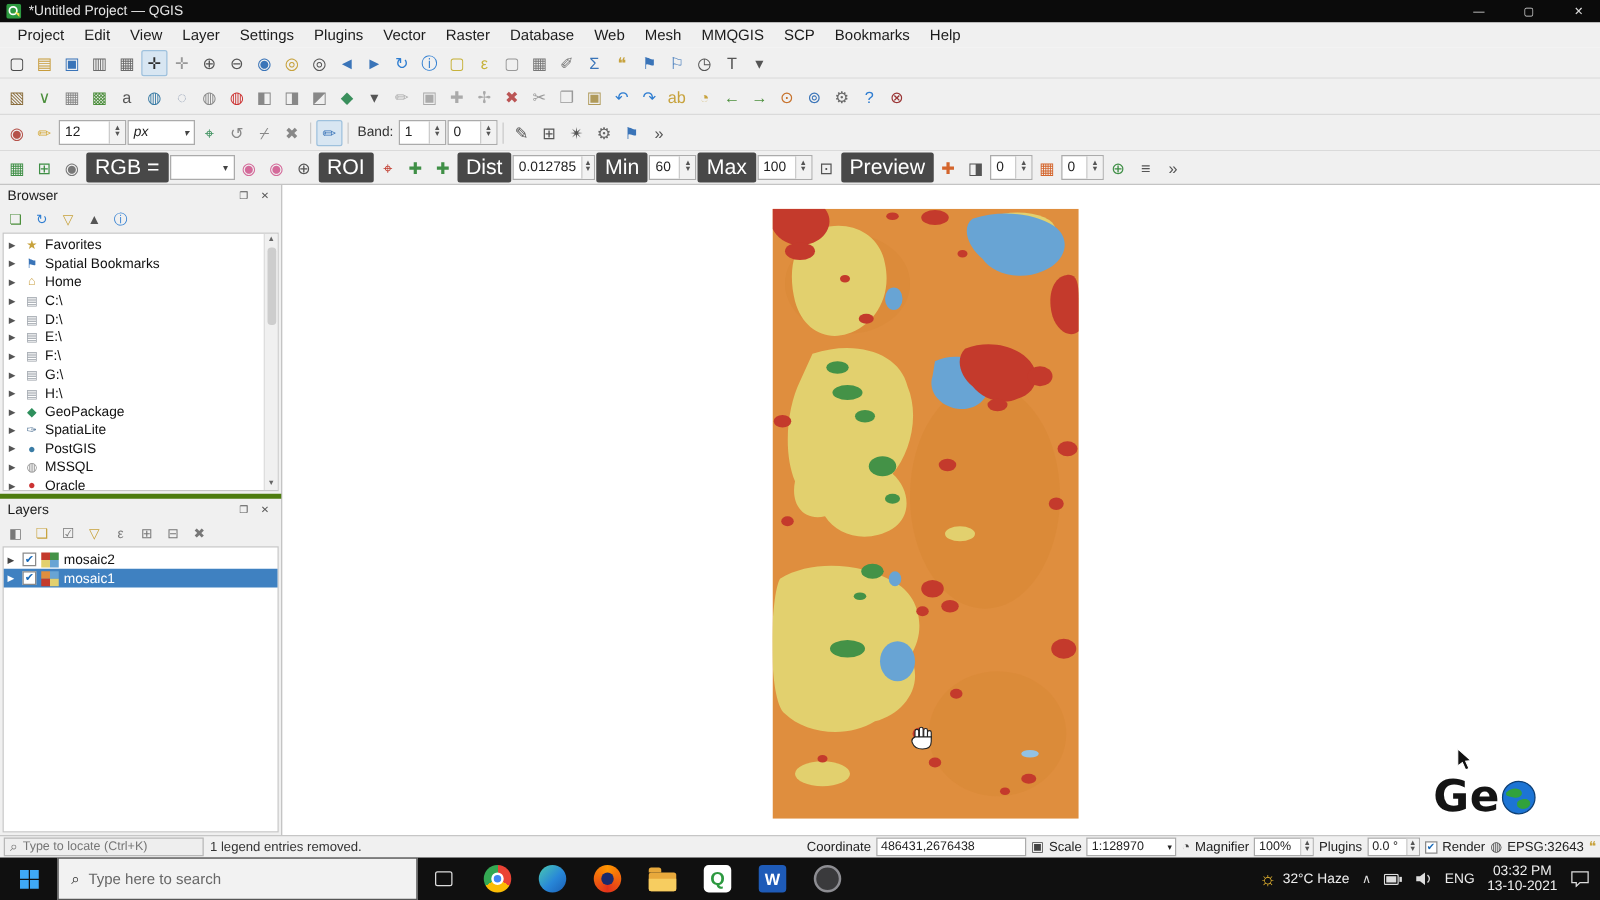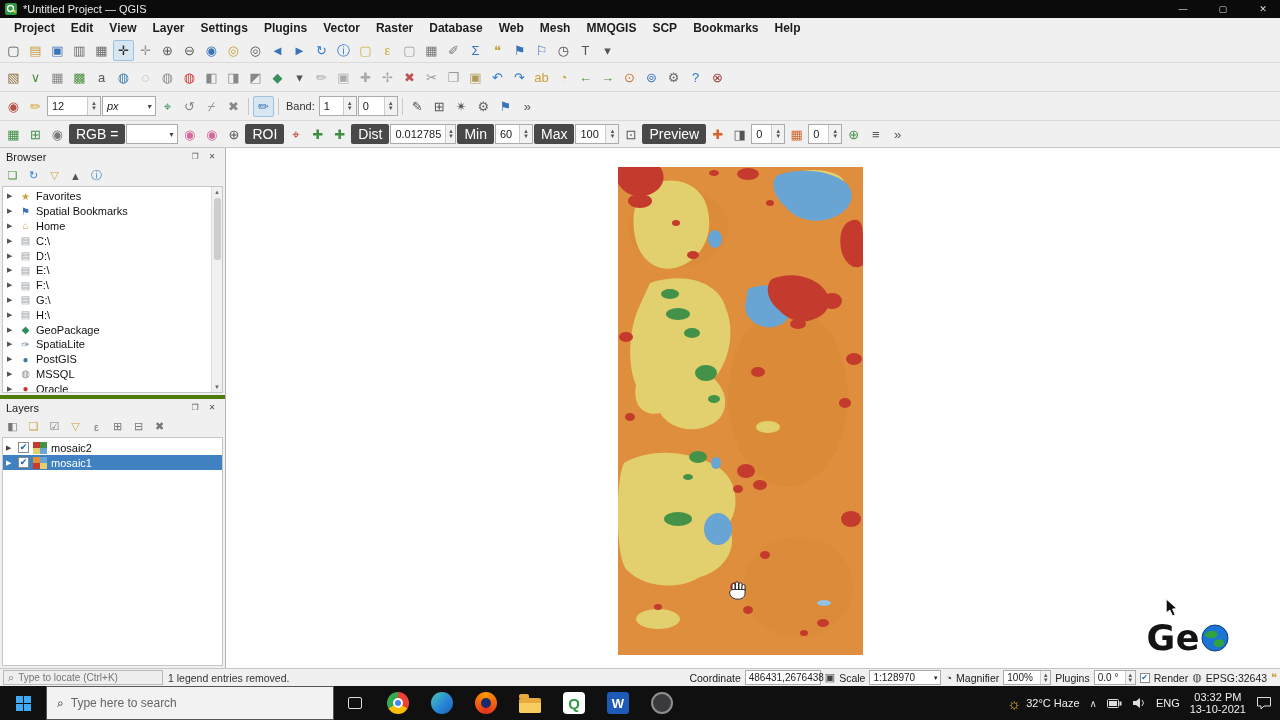--- a/index.html
+++ b/index.html
@@ -6,36 +6,36 @@
   html,body { width:1280px; height:720px; overflow:hidden; }
   body { font-family:"Liberation Sans",sans-serif; font-size:12px; background:#fff; color:#222; }
 
   
   .titlebar { display:flex; align-items:center; height:18px; background:#0b0b0b; color:#e8e8e8; padding-left:5px; gap:6px; font-size:11px; }
   .titlebar .spacer { flex:1; }
   .cap-btn { width:34px; height:18px; display:flex; align-items:center; justify-content:center; font-size:9px; color:#ddd; }
 
   
   .menubar { display:flex; height:20px; background:#f0f0f0; align-items:center; font-size:12px; color:#1c1c1c; padding-left:6px; }
-  .menu-item { padding:2px 8px; white-space:nowrap;font-weight:bold; }
+  .menu-item { padding:2px 8px; white-space:nowrap; }
 
   
   .toolbar { display:flex; align-items:center; background:#f0f0f0; border-bottom:1px solid #dadada; padding:0 3px; gap:1px; flex-wrap:nowrap; overflow:hidden; }
   .tb-r1 { height:25px; } .tb-r2 { height:29px; } .tb-r3 { height:29px; } .tb-r4 { height:27px; border-bottom:1px solid #c4c4c4; }
   .tbtn { min-width:21px; height:21px; display:flex; align-items:center; justify-content:center; border-radius:2px; font-size:13px; }
   .tbtn .g { line-height:1; }
   .tbtn.active { background:#d8e6f2; border:1px solid #9ec1dd; }
   .tb-sep { width:1px; height:17px; background:#c9c9c9; margin:0 3px; flex:none; }
   .spin { display:flex; align-items:stretch; background:#fff; border:1px solid #ababab; height:20px; flex:none; }
   .spin .val { display:flex; align-items:center; padding:0 4px; font-size:11px; color:#222; flex:1; }
   .arrows { display:flex; flex-direction:column; justify-content:center; width:13px; border-left:1px solid #ccc; background:#f2f2f2; }
   .arrows span { font-size:6px; line-height:5px; text-align:center; color:#555; }
   .combo { display:flex; align-items:center; gap:5px; background:#fff; border:1px solid #ababab; height:20px; padding:0 4px; font-size:11px; color:#222; flex:none; }
   .combo .ca { font-size:8px; color:#444; }
-  .dlab { background:#484848; color:#fff; font-size:14px; padding:2px 7px; border-radius:2px; flex:none; white-space:nowrap; }
+  .dlab { background:#484848; color:#fff; font-size:17px; padding:2px 7px; border-radius:2px; flex:none; white-space:nowrap; }
   .tlab { font-size:11px; color:#333; padding:0 3px; white-space:nowrap; }
 
   
   .main { display:flex; height:520px; background:#fff; }
   .dock { width:226px; background:#f0f0f0; border-right:1px solid #b5b5b5; display:flex; flex-direction:column; }
   .panel { display:flex; flex-direction:column; }
   .panel-browser { height:247px; }
   .panel-layers { flex:1; border-top:4px solid #4d7c0f; }
   .phead { display:flex; align-items:center; height:17px; padding:0 6px; font-size:11px; color:#1a1a1a; gap:3px; }
   .phead .spacer { flex:1; }
@@ -796,21 +796,21 @@
   </div>
 
   <div class="statusbar">
     <span class="locate">
       <span>⌕</span>
       <input placeholder="Type to locate (Ctrl+K)" style="">
     </span>
     <span class="sb-msg">1 legend entries removed.</span>
     <span class="sb-right">
       <span class="sb-lab">Coordinate</span>
-      <span class="sb-box" style="width:76px">486431,2676438</span>
+      <span class="sb-box" style="width:120px">486431,2676438</span>
       <span class="sb-ico">▣</span>
       <span class="sb-lab">Scale</span>
       <span class="sb-box" style="width:72px;justify-content:space-between">
         <span>1:128970</span>
         <span style="font-size:7px">▾</span>
       </span>
       <span class="sb-ico">◔</span>
       <span class="sb-lab">Magnifier</span>
       <span class="sb-spin">
         <span class="val" style="width:36px">100%</span>

